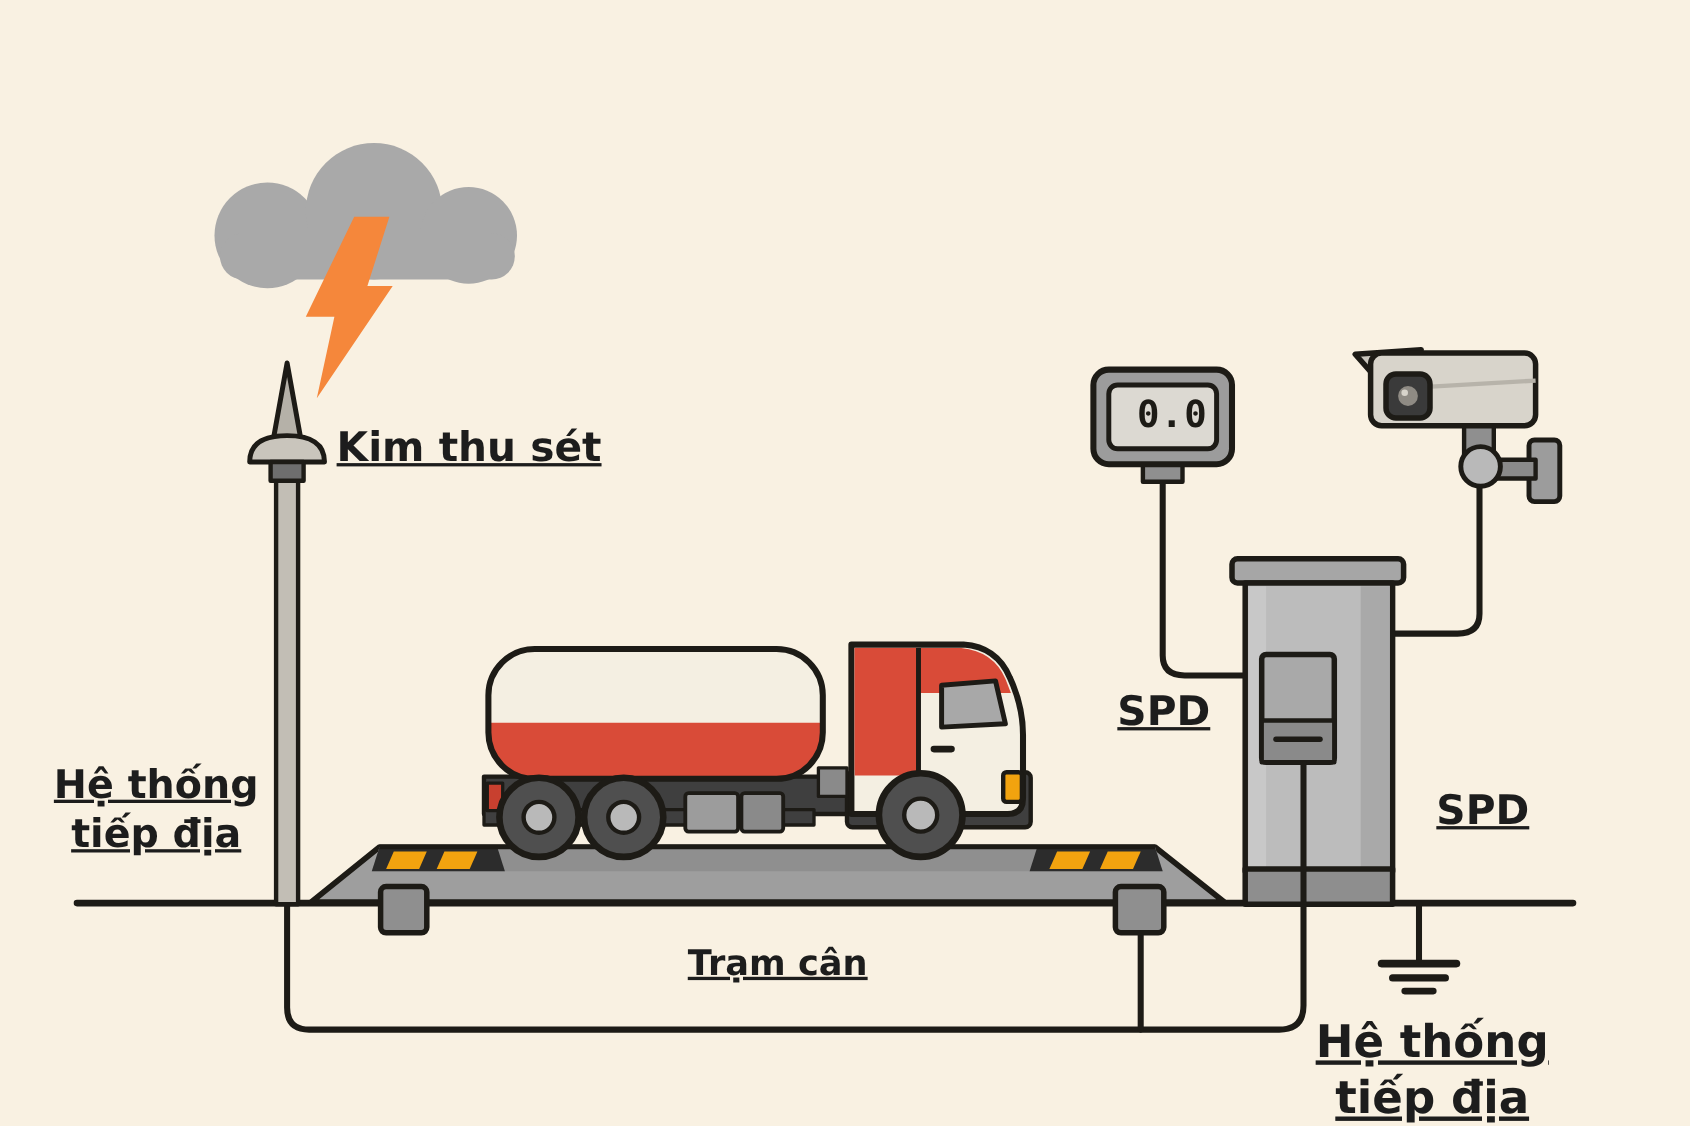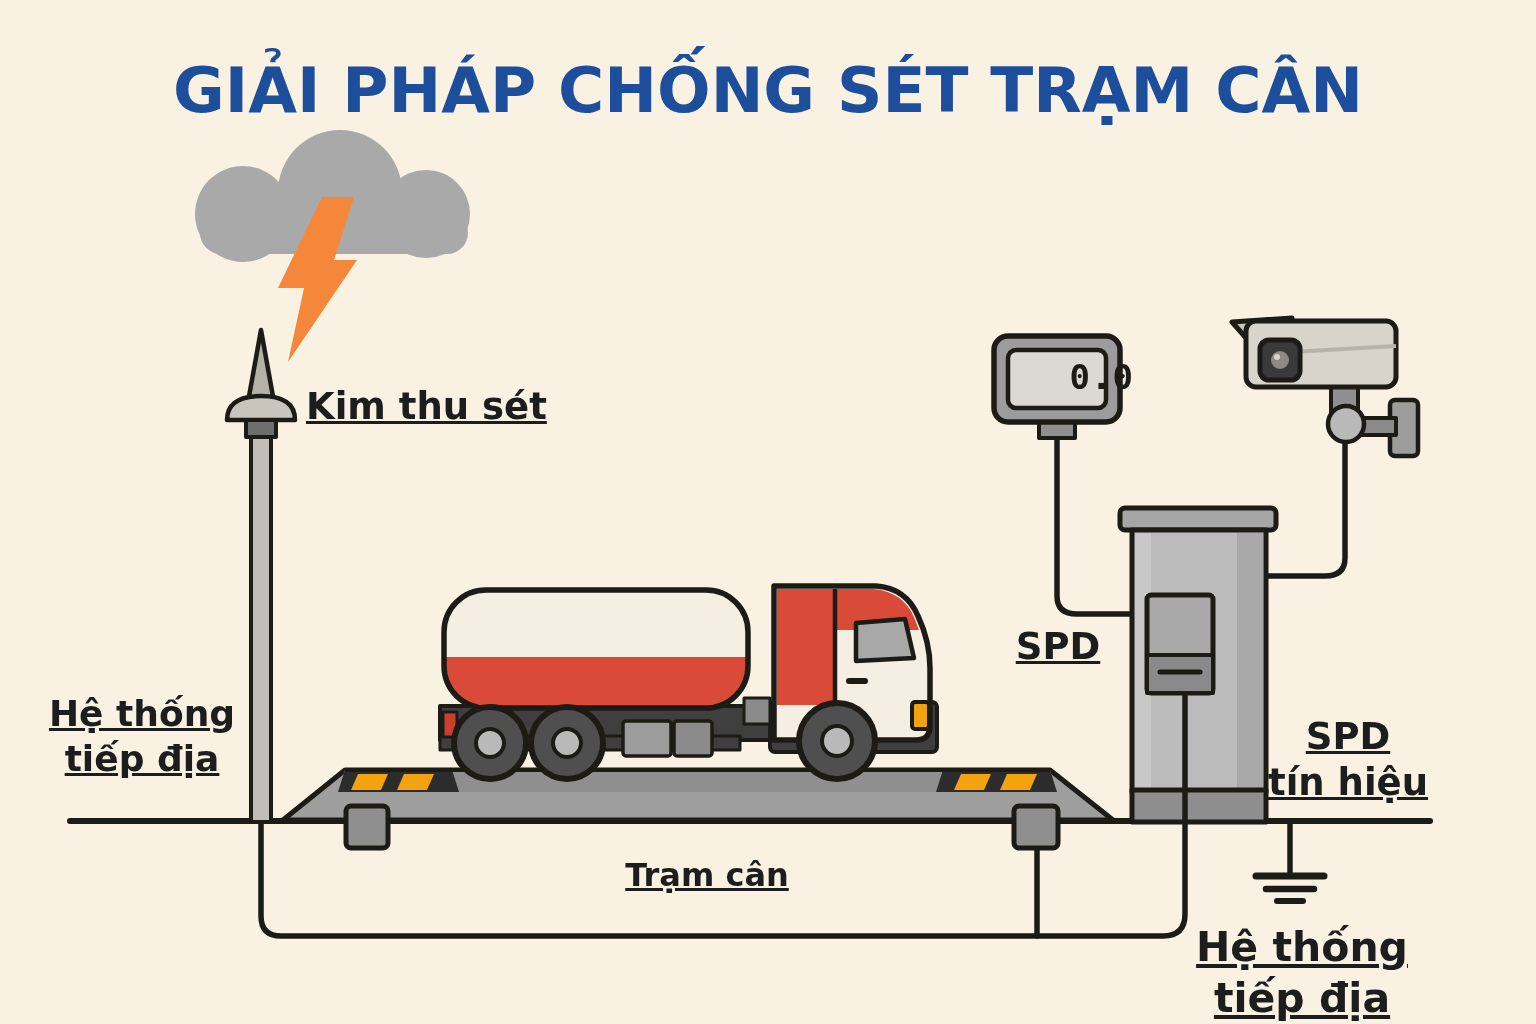--- a/index.html
+++ b/index.html
@@ -16,21 +16,21 @@
   }
   .lbl-kim{left:306px;top:384px;font-size:37px;}
   .lbl-ground-left{left:142px;top:692px;font-size:36px;}
   .lbl-tram{left:707px;top:856px;font-size:32px;}
   .lbl-spd-power{left:1058px;top:624px;font-size:37px;}
   .lbl-spd-signal{left:1348px;top:714px;font-size:37px;}
   .lbl-ground-right{left:1302px;top:922px;font-size:41px;font-weight:700;}
   .display-value{
     position:absolute;left:1012px;top:357px;width:86px;text-align:right;
     font-family:"DejaVu Sans Mono",monospace;font-weight:bold;font-size:34px;
-    color:#1d1b16;letter-spacing:1px;padding-left:36px;
+    color:#1d1b16;letter-spacing:1px;
   }
 </style>
 </head>
 <body>
 
 <div class="canvas">
 
 <svg width="1536" height="1024" viewBox="0 0 1536 1024">
 
   <g fill="none" stroke="#1d1b16" stroke-width="5.5" stroke-linecap="round">
@@ -145,42 +145,40 @@
   </g>
 
   <g stroke="#1d1b16" stroke-linecap="round" fill="none">
     <path d="M1290 821 V872" stroke-width="5.5"></path>
     <path d="M1256 876 H1324" stroke-width="7"></path>
     <path d="M1266 889 H1314" stroke-width="6.5"></path>
     <path d="M1277 901 H1303" stroke-width="6"></path>
   </g>
 </svg>
 
-  <div class="title">GIẢI PHÁP CHỐNG SÉT TRẠM CÂN</div>
 
   <div class="label lbl-kim">
     <span>Kim thu sét</span>
   </div>
 
   <div class="label centered lbl-ground-left">
     <div>Hệ thống</div>
     <div>tiếp địa</div>
   </div>
 
   <div class="label centered lbl-tram">
     <span>Trạm cân</span>
   </div>
 
   <div class="label centered lbl-spd-power">
     <div>SPD</div>
   </div>
 
   <div class="label centered lbl-spd-signal">
     <div>SPD</div>
-    <div>tín hiệu</div>
   </div>
 
   <div class="label centered lbl-ground-right">
     <div>Hệ thống</div>
     <div>tiếp địa</div>
   </div>
 
   <div class="display-value">0.0</div>
 
 </div>

